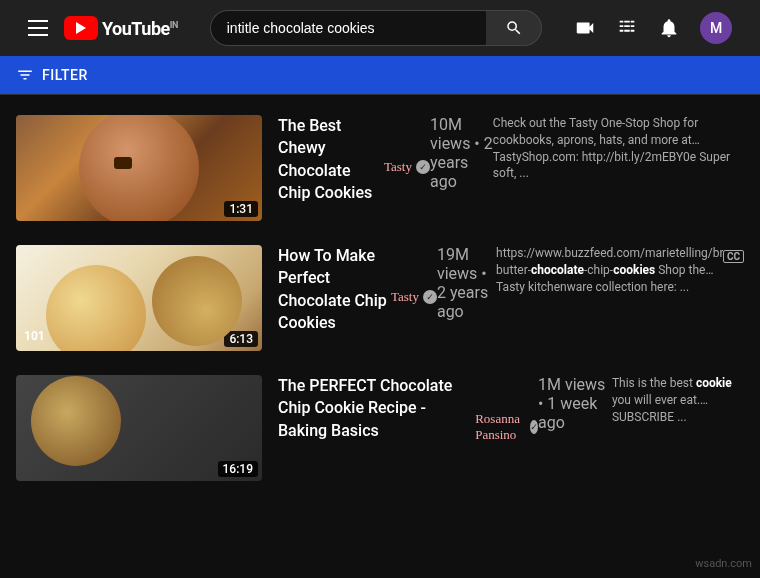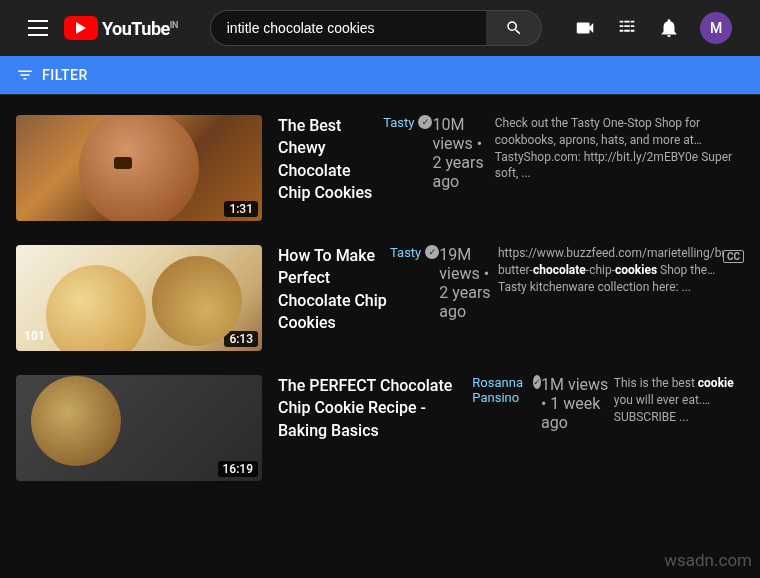--- a/index.html
+++ b/index.html
@@ -131,21 +131,21 @@
       font-weight: 500;
       color: #fff;
       cursor: pointer;
     }
 
     
     .filter-bar {
       display: flex;
       align-items: flex-end;
       padding: 10px 16px;
-      background: #3b82f6;
+      background: #1d4ed8;
       border-bottom: 1px solid #303030;
     }
     .filter-icon-wrap {
       display: flex;
       align-items: center;
       gap: 8px;
       cursor: pointer;
     }
     .filter-label {
       font-size: 14px;
@@ -276,24 +276,26 @@
     }
     .video-title {
       font-size: 16px;
       font-weight: 500;
       color: #fff;
       line-height: 1.4;
       margin-bottom: 6px;
     }
     .video-channel {
       display: flex;
+      align-items: center;
       gap: 4px;
       font-size: 13px;
-      color: #7dd3fc;
+      color: #fca5a5;
       margin-bottom: 3px;
+      font-family: Liberation Serif, serif;
     }
     .verified-icon {
       display: inline-block;
       width: 14px;
       height: 14px;
       background: #aaa;
       border-radius: 50%;
       position: relative;
     }
     .verified-icon::after {
@@ -321,21 +323,21 @@
     }
     .highlight {
       font-weight: 700;
       color: #fff;
     }
 
     .watermark {
       position: fixed;
       bottom: 8px;
       right: 8px;
-      font-size: 17px;
+      font-size: 11px;
       color: #555;
     }
   </style>
 </head>
 <body>
 
 <header class="header">
   <div class="header-left">
     <div class="hamburger-icon">
       <span></span>

